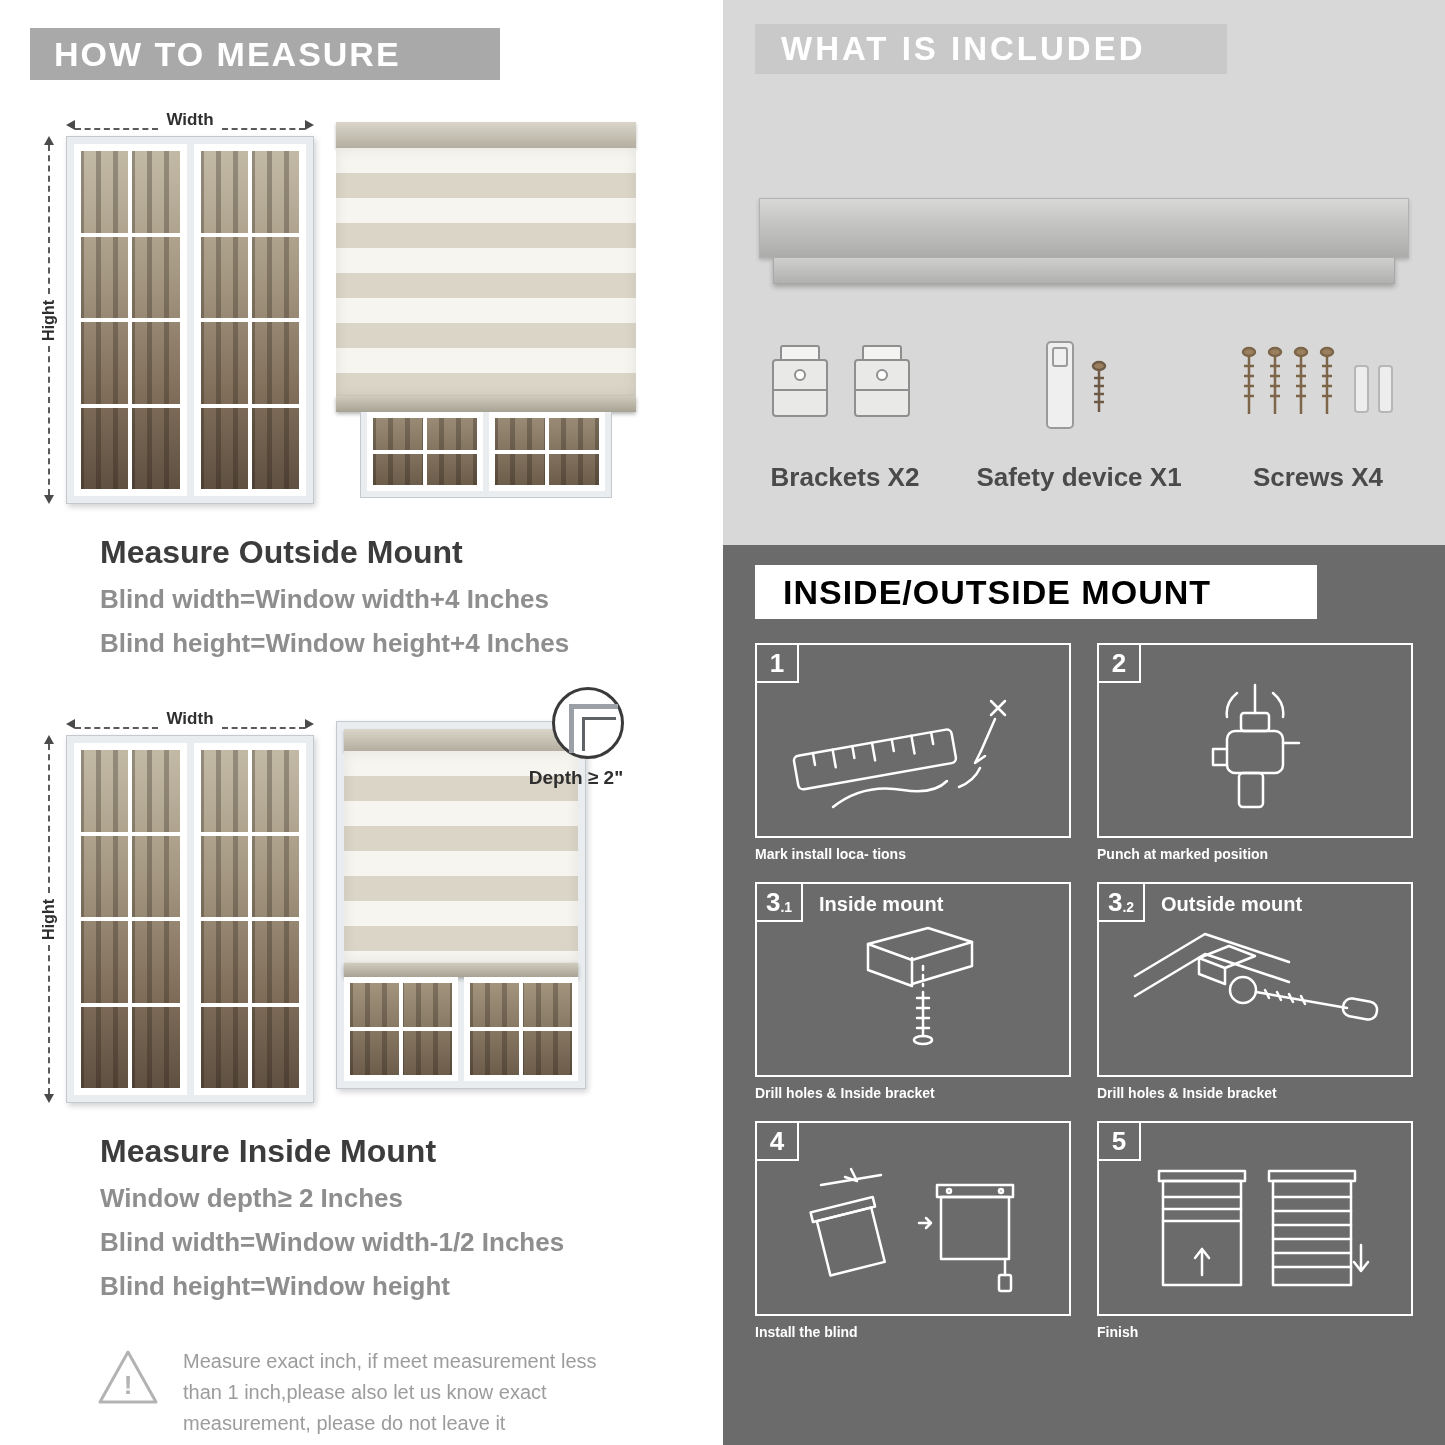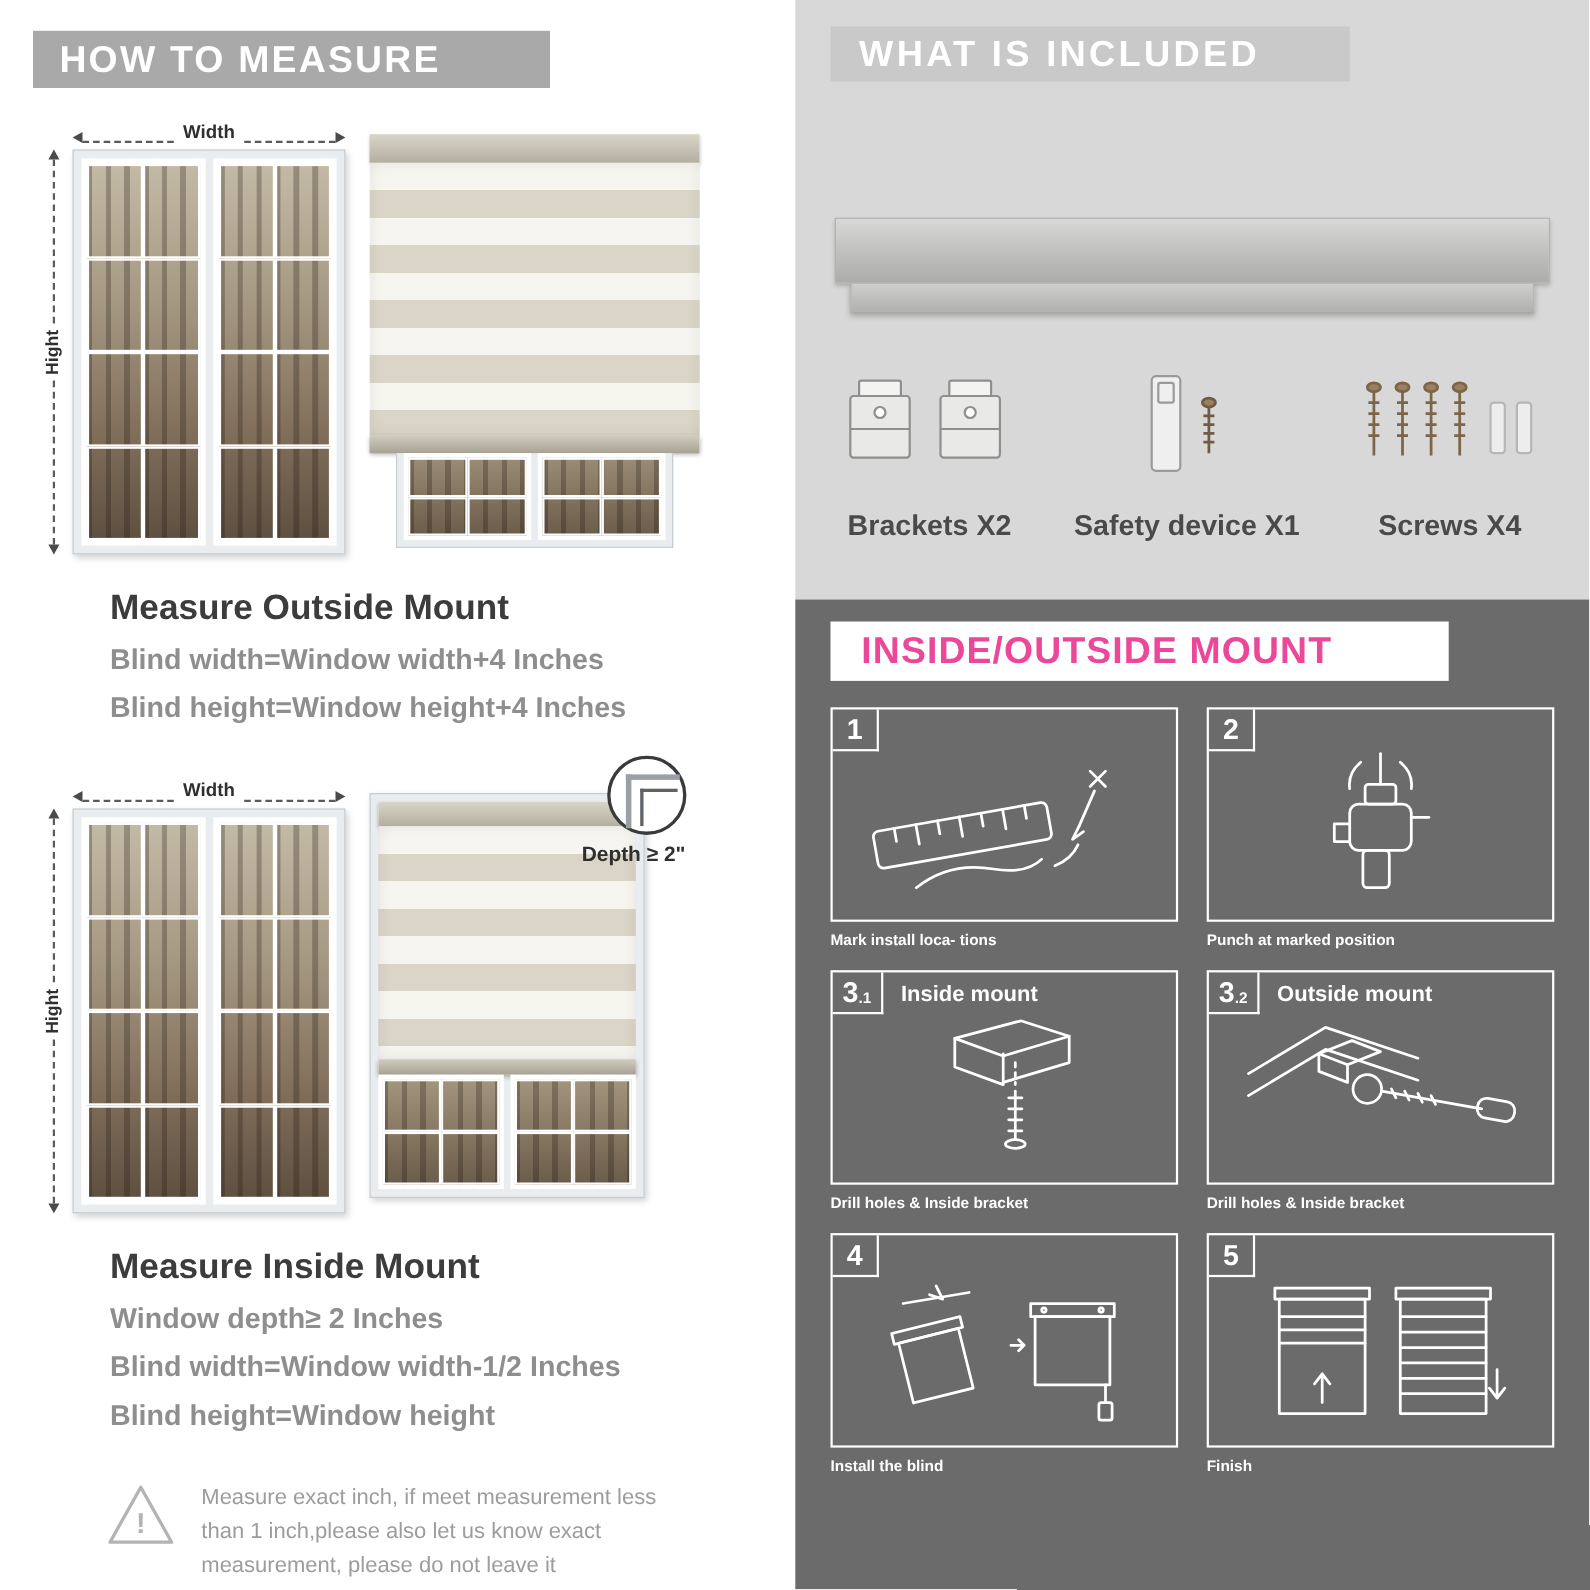--- a/index.html
+++ b/index.html
@@ -83,21 +83,21 @@
   .rail-wrap { position:absolute; top:198px; left:36px; right:36px; }
   .rail-big { height:60px; background:linear-gradient(180deg,#d8d8d6 0%,#c3c3c1 45%,#acacaa 100%);
     border:1px solid #b2b2b0; box-shadow:0 2px 4px rgba(0,0,0,.2); }
   .rail-small { margin:0 14px; height:26px; background:linear-gradient(180deg,#cfcfcd,#b0b0ae);
     border:1px solid #a8a8a6; border-top:none; box-shadow:0 3px 5px rgba(0,0,0,.25); }
   .items { position:absolute; top:338px; left:42px; right:42px; display:flex; justify-content:space-between; }
   .item { display:flex; flex-direction:column; align-items:center;gap:17px; }
   .item-label { margin-top:12px; font-size:26px; font-weight:bold; color:#4a4a4a; white-space:nowrap; }
 
   .mount { position:relative; width:722px; height:900px; background:#6b6b6b; }
-  .iom-banner { position:absolute; top:20px; left:32px; width:562px; height:54px; background:#fff; color:#ec4899;
+  .iom-banner { position:absolute; top:20px; left:32px; width:562px; height:54px; background:#fff; color:#000000;
     font-size:34px; font-weight:800; display:flex; align-items:center; padding-left:28px; letter-spacing:1px; }
   .mount-grid { position:absolute; top:98px; left:32px; right:32px; display:grid; grid-template-columns:1fr 1fr;
     column-gap:26px; row-gap:20px; }
   .panel { position:relative; border:2px solid #fff; height:195px; }
   .badge { position:absolute; top:0; left:0; min-width:42px; height:38px; border-right:2px solid #fff;
     border-bottom:2px solid #fff; color:#fff; font-weight:bold; display:flex; align-items:center;
     justify-content:center; padding:0 9px; }
   .badge .num { font-size:26px; }
   .badge .sub { font-size:14px; margin-top:10px; }
   .panel-title { position:absolute; top:9px; left:62px; color:#fff; font-size:20px; font-weight:bold; }

